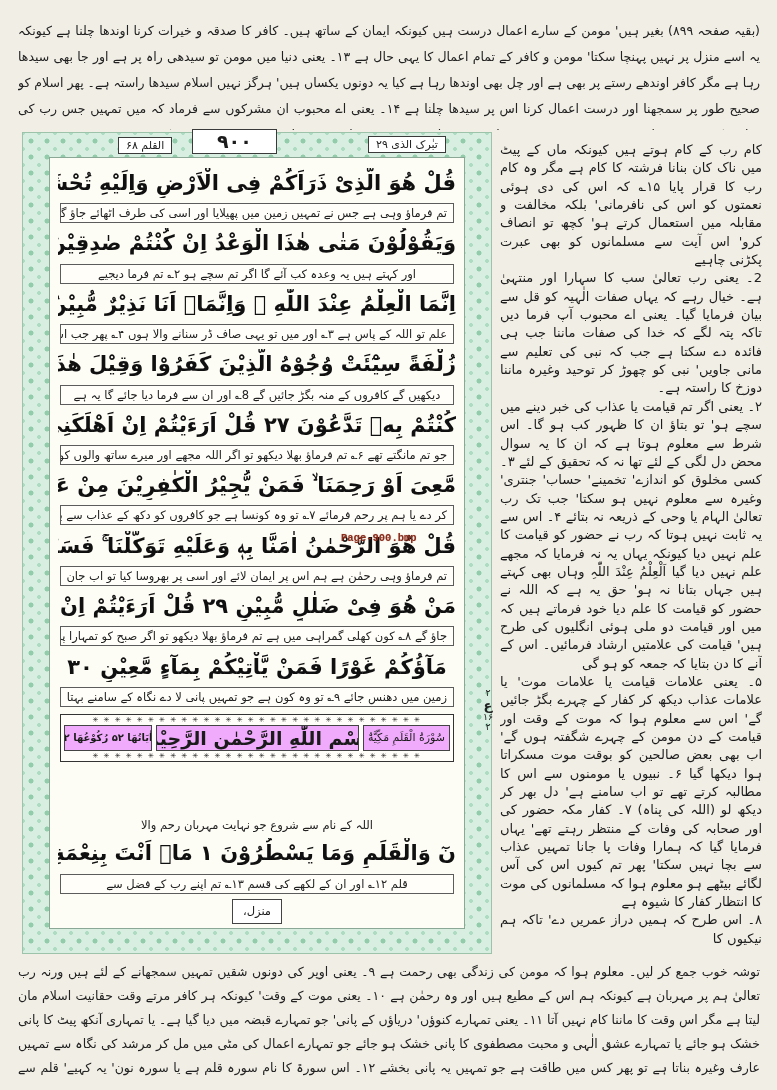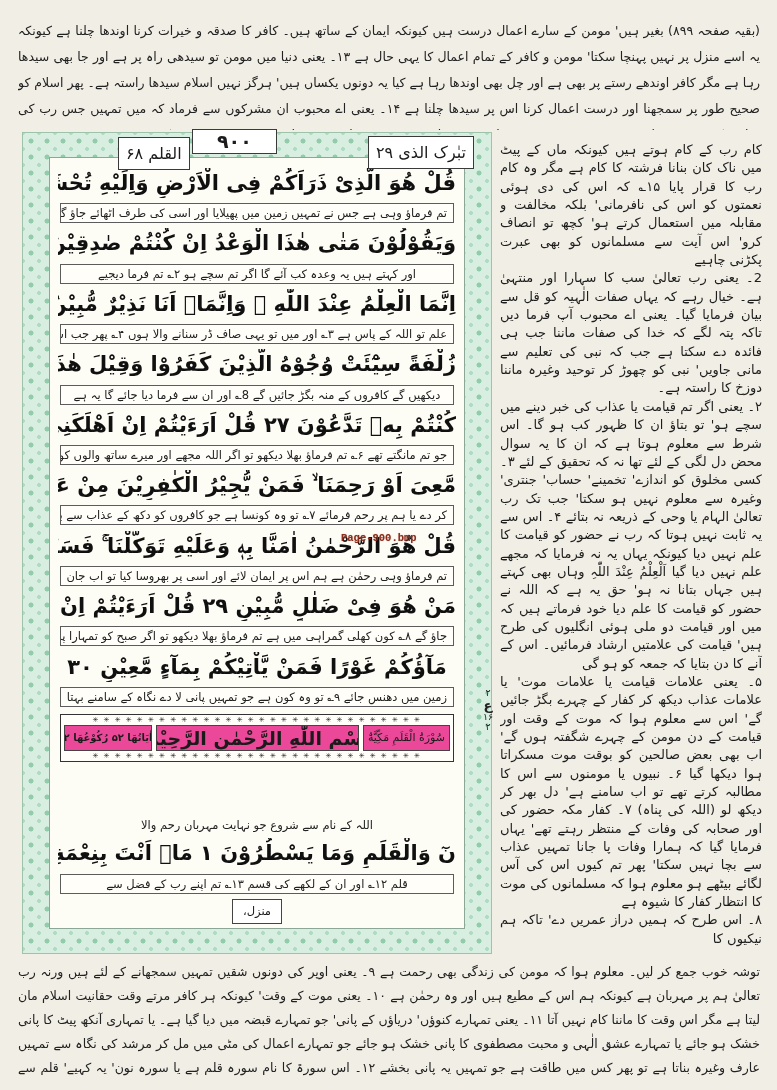--- a/index.html
+++ b/index.html
@@ -43,21 +43,21 @@
     letter-spacing:-0.3px;
   }
   .urdu-strip{
     direction:rtl;text-align:center;font-size:11.5px;line-height:16px;
     border:1px solid #5c5c5c;background:#fffef9;color:#222;
     padding:1px 6px;white-space:nowrap;overflow:hidden;margin:0 2px;
   }
   
   .frame-label{
     position:absolute;background:#fff;border:1px solid #3a3a3a;
-    font-size:16px;line-height:15px;padding:8px 7px;direction:rtl;
+    font-size:11px;line-height:15px;padding:0 7px;direction:rtl;
     white-space:nowrap;z-index:4;
   }
   .label-juz{left:368px;top:136px;}
   .label-surah{left:118px;top:137px;}
   .label-page{
     left:192px;top:129px;font-size:19px;font-weight:700;line-height:23px;
     padding:0 24px;border:1px solid #3a3a3a;letter-spacing:2px;
   }
   
   .star-box{
@@ -65,21 +65,21 @@
     padding:1px 3px;overflow:hidden;
   }
   .star-row{
     font-size:7px;line-height:8px;letter-spacing:1.5px;color:#222;
     white-space:nowrap;overflow:hidden;text-align:center;
   }
   .star-cells{
     display:flex;direction:rtl;align-items:stretch;gap:4px;margin:1px 0;
   }
   .star-cell{
-    border:1px solid #444;background:#ec4899;direction:rtl;
+    border:1px solid #444;background:#f0abfc;direction:rtl;
     display:flex;align-items:center;justify-content:center;
     padding:1px 4px;white-space:nowrap;overflow:hidden;
   }
   .cell-name{font-size:11px;font-weight:400;flex:0 0 auto;max-width:92px;}
   .cell-bismillah{font-size:19px;font-weight:700;flex:1 1 auto;}
   .cell-ayat{font-size:10px;font-weight:700;flex:0 0 auto;max-width:78px;}
   .bismillah-translation{
     direction:rtl;text-align:center;font-size:11.5px;line-height:16px;
     color:#222;white-space:nowrap;overflow:hidden;margin-top:48px;
   }

